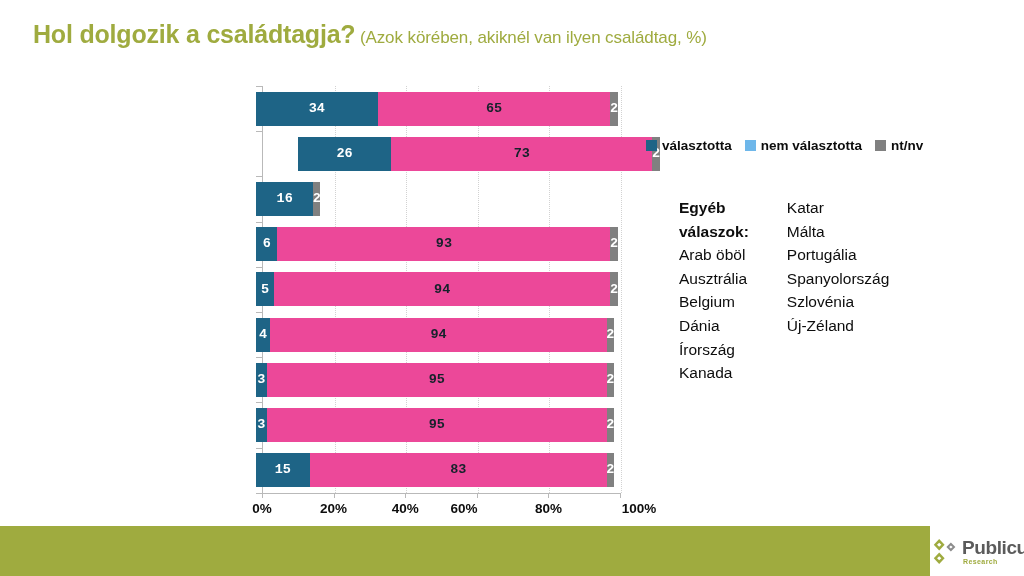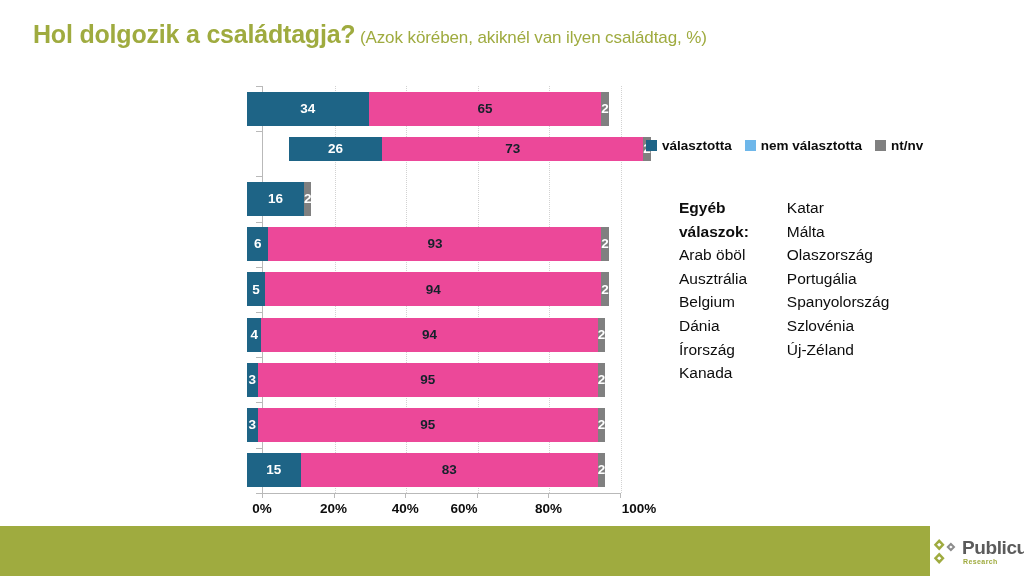--- a/index.html
+++ b/index.html
@@ -80,24 +80,25 @@
   .ytick {
     position: absolute;
     left: 256px;
     width: 6px;
     height: 0;
     border-top: 1.5px solid #b9b9b9;
   }
 
   .bar-row {
     position: absolute;
-    left: 247px;
+    left: 256px;
     width: 358px;
     display: flex;
     align-items: stretch;
+    font-family: Liberation Mono, monospace;
   }
   .seg {
     position: relative;
     display: flex;
     align-items: center;
     justify-content: center;
     overflow: hidden;
   }
   .seg-label {
     font-size: 13.5px;
@@ -240,21 +241,21 @@
         <div class="seg sel" style="flex: 0 0 121.72px;">
           <span class="seg-label">34</span>
         </div>
         <div class="seg notsel" style="flex: 0 0 232.7px;">
           <span class="seg-label">65</span>
         </div>
         <div class="seg na" style="flex: 0 0 7.16px;">
           <span class="seg-label">2</span>
         </div>
       </div>
-      <div class="bar-row" style="top: 56.8px; height: 24px; padding-left: 42px;">
+      <div class="bar-row" style="top: 56.8px; height: 34px; padding-left: 42px;">
         <div class="seg sel" style="flex: 0 0 93.08px;">
           <span class="seg-label">26</span>
         </div>
         <div class="seg notsel" style="flex: 0 0 261.34px;">
           <span class="seg-label">73</span>
         </div>
         <div class="seg na" style="flex: 0 0 7.16px;">
           <span class="seg-label">2</span>
         </div>
       </div>
@@ -383,21 +384,20 @@
       <div class="note-line">Arab öböl</div>
       <div class="note-line">Ausztrália</div>
       <div class="note-line">Belgium</div>
       <div class="note-line">Dánia</div>
       <div class="note-line">Írország</div>
       <div class="note-line">Kanada</div>
     </div>
   <div class="note-col" id="note-col-right">
       <div class="note-line">Katar</div>
       <div class="note-line">Málta</div>
-      <div class="note-line">Olaszország</div>
       <div class="note-line">Portugália</div>
       <div class="note-line">Spanyolország</div>
       <div class="note-line">Szlovénia</div>
       <div class="note-line">Új-Zéland</div>
     </div>
 </div>
 
 <div id="footer-bar"></div>
 <div id="logo-area">
   <svg id="logo-mark" viewBox="0 0 30 30">

